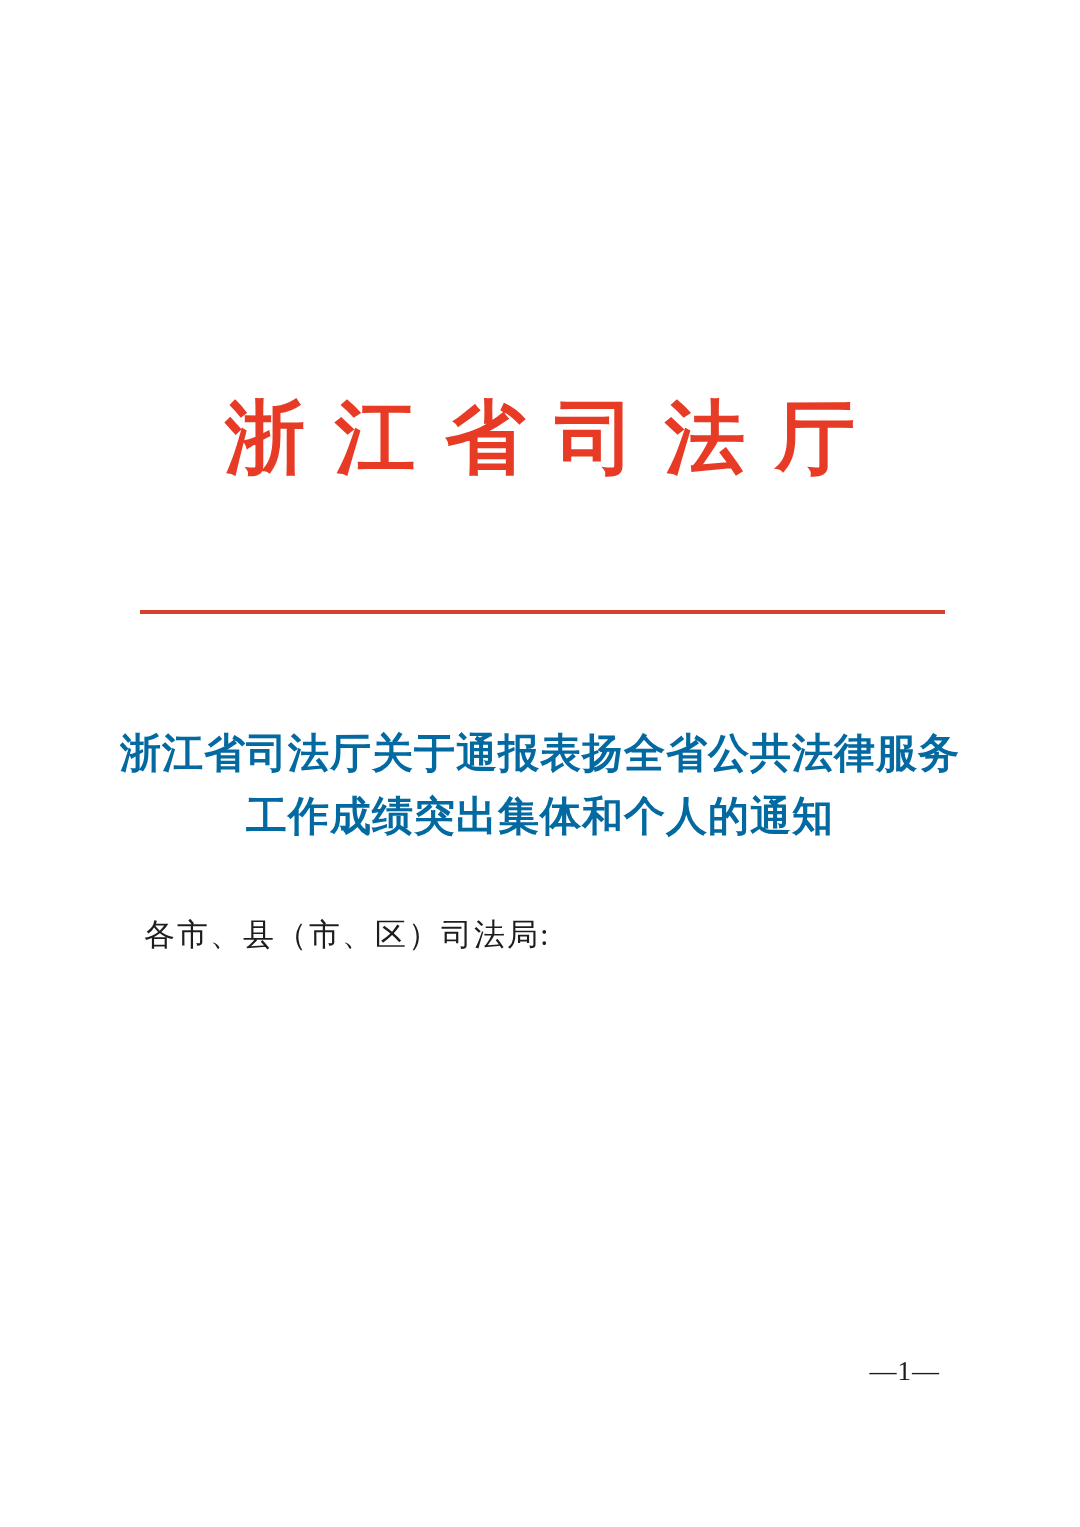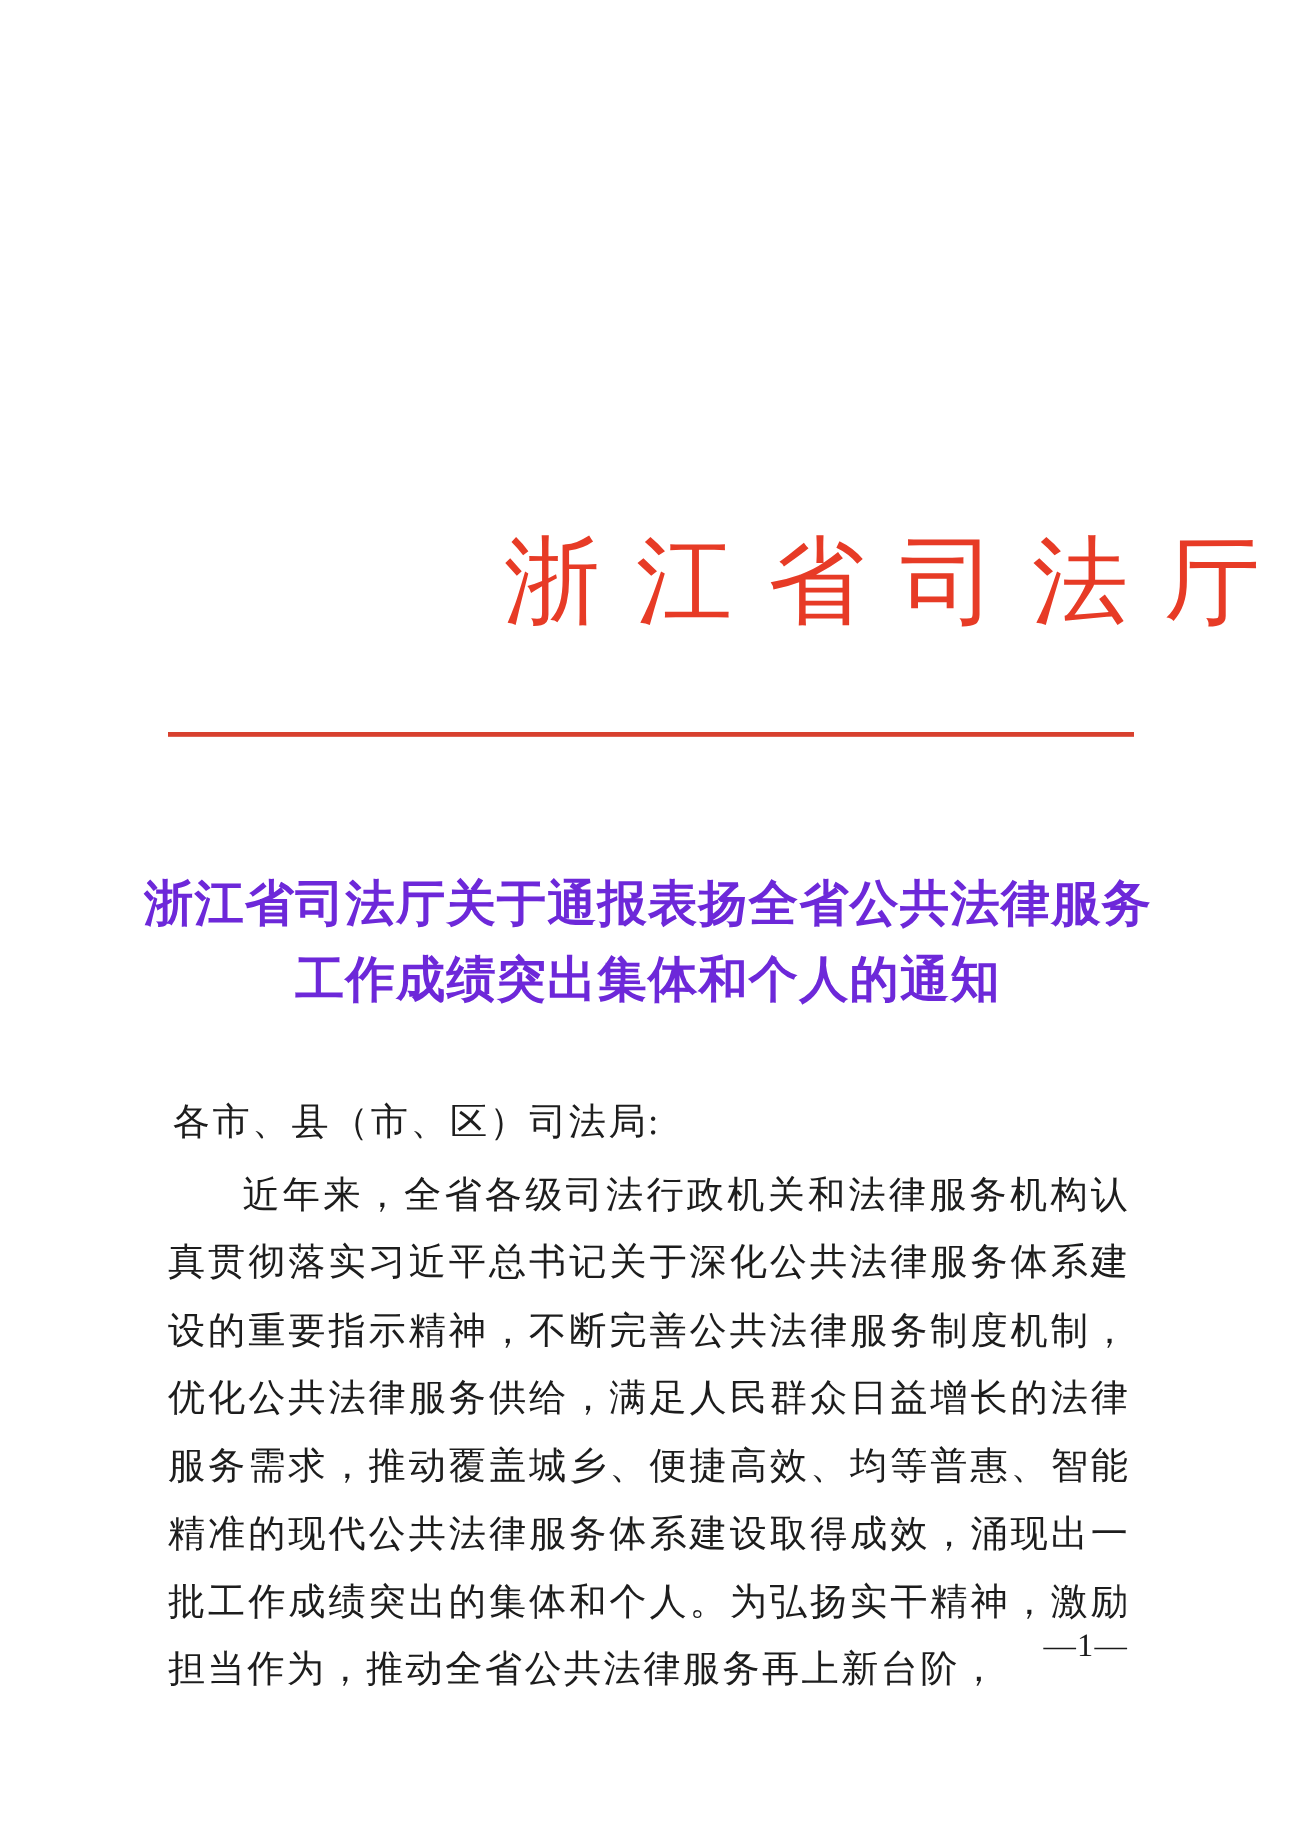--- a/index.html
+++ b/index.html
@@ -15,29 +15,28 @@
     background:#ffffff;
     overflow:hidden;
     font-family:"Liberation Serif", serif;
     color:var(--text-black);
   }
   .org-header{
     position:absolute;
     top:398px;
     left:0;
     width:100%;
-    text-align:right;
+    text-align:center;
     color:var(--header-red);
     font-size:80px;
-    font-weight:normal;
+    font-weight:bold;
     letter-spacing:30px;
     text-indent:30px; 
     white-space:nowrap;
     line-height:1;
-    margin-top:48px;
   }
   .doc-number{
     position:absolute;
     top:568px;
     left:0;
     width:100%;
     text-align:center;
     font-size:29px;
     letter-spacing:2px;
     color:#222222;
@@ -53,21 +52,21 @@
   }
   .title-block{
     position:absolute;
     top:722px;
     left:70px;
     width:940px;
     text-align:center;
     font-size:41px;
     font-weight:bold;
     line-height:63px;
-    color:#6d28d9;
+    color:#0369a1;
     letter-spacing:1px;
   }
   .body-block{
     position:absolute;
     top:903px;
     left:140px;
     width:802px;
     font-size:31px;
     line-height:56.5px;
     letter-spacing:2px;
@@ -102,18 +101,17 @@
 
   <div class="red-rule"></div>
 
   <div class="title-block">
     <div>浙江省司法厅关于通报表扬全省公共法律服务</div>
     <div>工作成绩突出集体和个人的通知</div>
   </div>
 
   <div class="body-block">
     <p class="salutation">各市、县（市、区）司法局:</p>
-    <p class="body-paragraph">近年来，全省各级司法行政机关和法律服务机构认真贯彻落实习近平总书记关于深化公共法律服务体系建设的重要指示精神，不断完善公共法律服务制度机制，优化公共法律服务供给，满足人民群众日益增长的法律服务需求，推动覆盖城乡、便捷高效、均等普惠、智能精准的现代公共法律服务体系建设取得成效，涌现出一批工作成绩突出的集体和个人。为弘扬实干精神，激励担当作为，推动全省公共法律服务再上新台阶，</p>
   </div>
 
   <div class="page-number">—1—</div>
 
 </div>
 
 </body></html>

